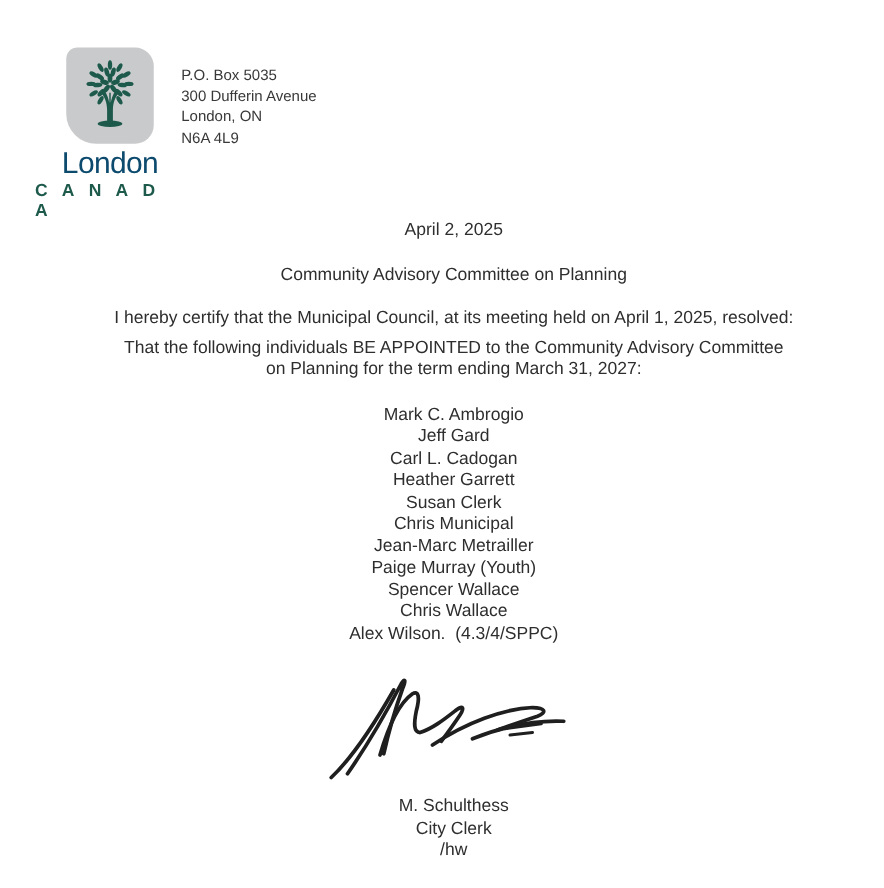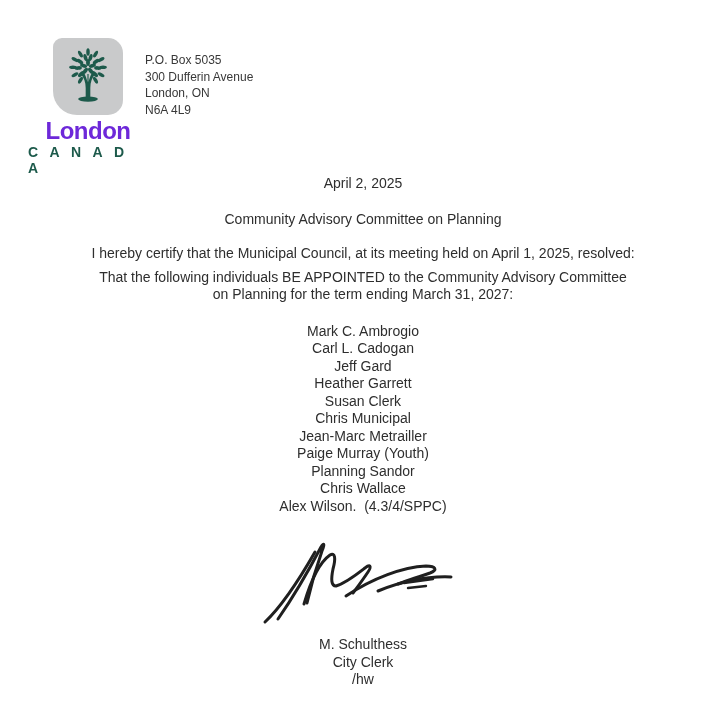--- a/index.html
+++ b/index.html
@@ -19,22 +19,22 @@
   }
   .logo-tile {
     width: 70px; height: 77px;
     background: #c9cacb;
     border-radius: 9px 15px 15px 24px;
     display: flex; align-items: center; justify-content: center;
   }
   .logo-tile svg { width: 58px; height: 64px; }
   .logo-wordmark {
     margin-top: 2px;
-    font-size: 24px; font-weight: 700; letter-spacing: -0.5px;
-    color: #6d28d9;
+    font-size: 24px; font-weight: 400; letter-spacing: -0.5px;
+    color: #0c4a6e;
   }
   .logo-tagline {
     margin-top: -1px;
     font-size: 14px; font-weight: 700; letter-spacing: 4px;
     color: #1d5a4b;
   }
   .address-block {
     position: absolute; left: 145px; top: 52px;
     font-size: 12px; line-height: 16.5px; color: #383838;
   }
@@ -110,28 +110,28 @@
     </div>
 
   <div class="content">
     <div class="line-date">April 2, 2025</div>
     <div class="line-subject">Community Advisory Committee on Planning</div>
     <div class="line-certify">I hereby certify that the Municipal Council, at its meeting held on April 1, 2025, resolved:</div>
     <div class="para-resolution">That the following individuals BE APPOINTED to the Community Advisory Committee
 on Planning for the term ending March 31, 2027:</div>
     <div class="appointee-list">
         <div>Mark C. Ambrogio</div>
+        <div>Jeff Gard</div>
         <div>Carl L. Cadogan</div>
-        <div>Jeff Gard</div>
         <div>Heather Garrett</div>
         <div>Susan Clerk</div>
         <div>Chris Municipal</div>
         <div>Jean-Marc Metrailler</div>
         <div>Paige Murray (Youth)</div>
-        <div>Planning Sandor</div>
+        <div>Spencer Wallace</div>
         <div>Chris Wallace</div>
         <div>Alex Wilson.  (4.3/4/SPPC)</div>
       </div>
 
     <div class="signature-wrap">
       <svg viewBox="0 0 200 92" aria-hidden="true" fill="none" stroke="#1f1f1f" stroke-width="3" stroke-linecap="round" stroke-linejoin="round">
         <path d="M7,86 C24,70 41,44 57,16"></path>
         <path d="M20,83 C36,60 52,32 63,11 C66,6 67,8 64,15 C59,29 53,49 49,67"></path>
         <path d="M46,68 C53,44 62,26 72,19 C77,16 78,22 75,33 C73,43 73,50 78,50 C88,47 98,39 107,32 C112,28 114,30 110,36 C104,45 98,53 95,57"></path>
         <path d="M88,60 C115,42 145,31 168,30 C178,30 180,34 172,37 C160,41 148,45 140,48"></path>

